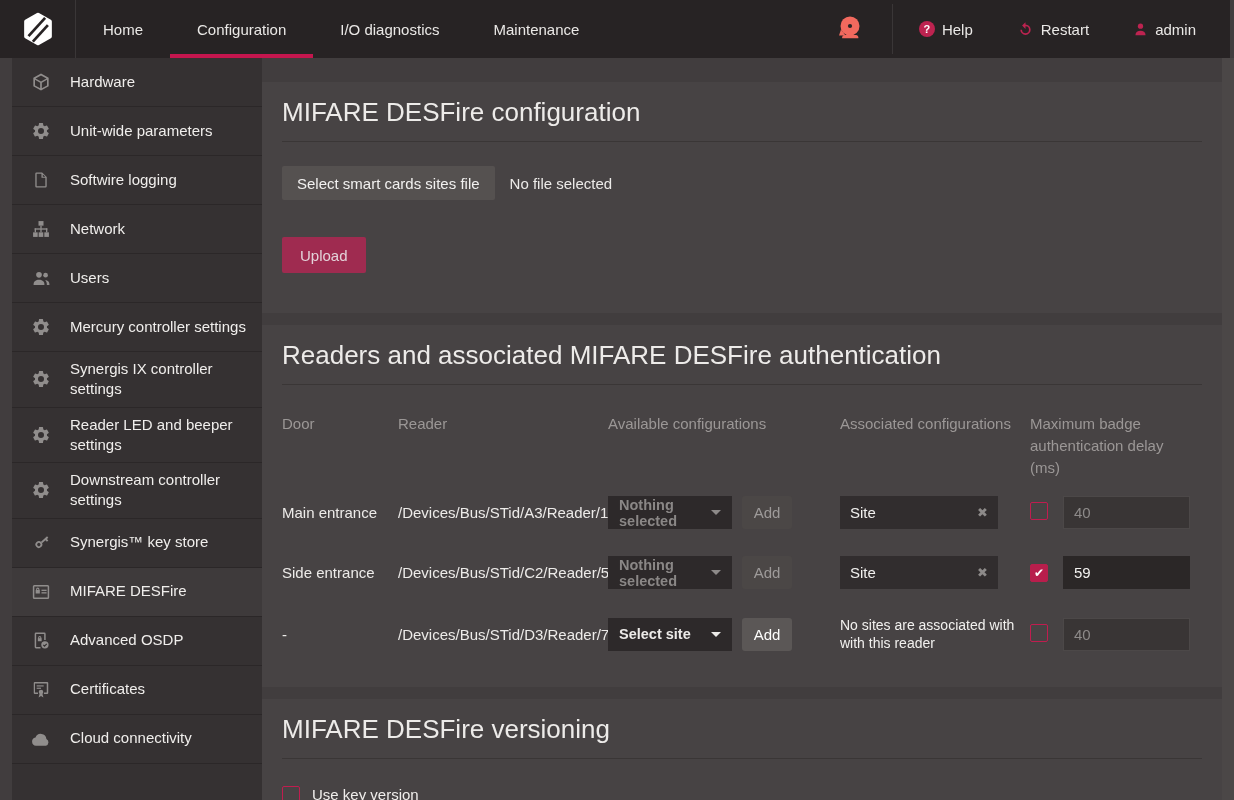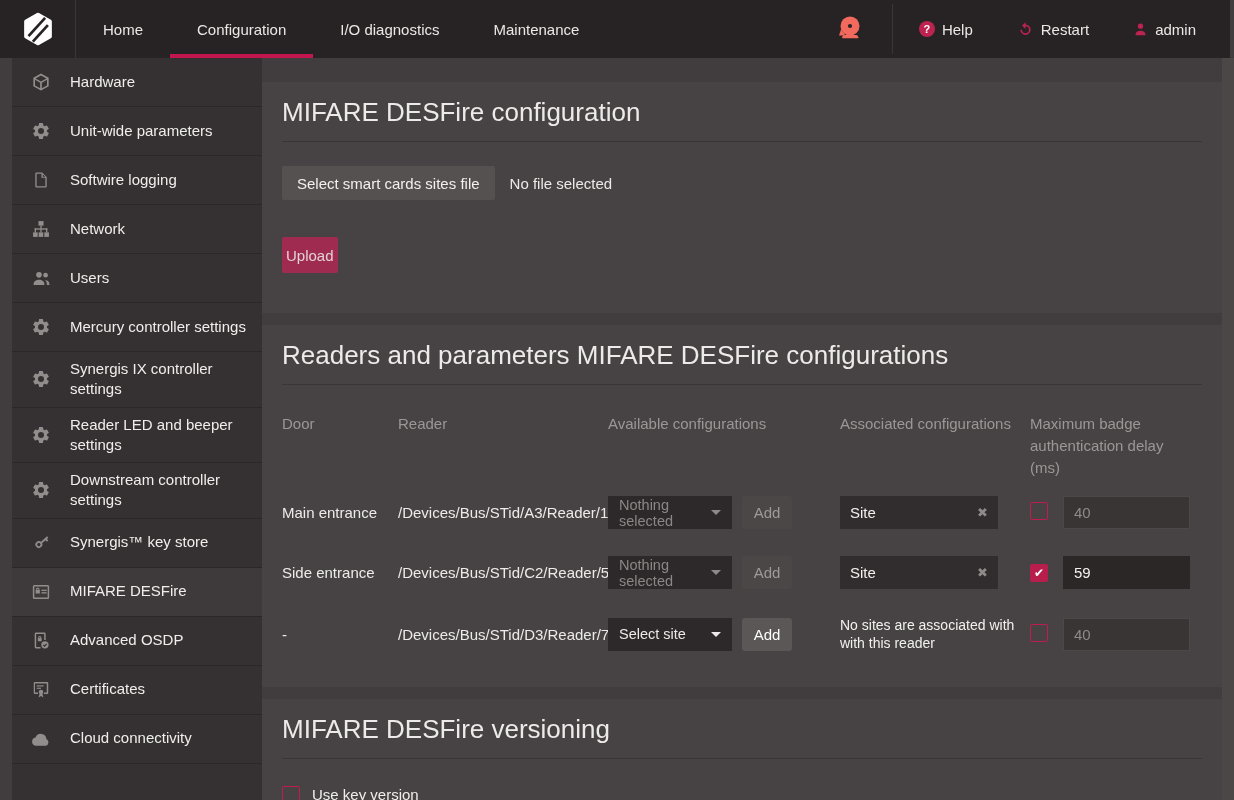--- a/index.html
+++ b/index.html
@@ -40,35 +40,35 @@
   .scroll-track { position:absolute; top:58px; right:0; width:12px; bottom:0; background:#4b4747; }
   .card { background:#474344; margin:12px 0 0 12px; padding:0 20px; }
   .card-title { font-size:26px; font-weight:300; color:#edebe9; padding:15px 0 13px 0;
     border-bottom:1px solid #3a3636; }
   
   .file-row { display:flex; align-items:center; margin-top:24px; }
   .gray-btn { background:#555150; color:#f2f1f0; border:none; font-size:15px;
     font-family:inherit; padding:0 15px; height:34px; border-radius:2px; cursor:pointer; }
   .file-status { margin-left:15px; font-size:15px; color:#eceae8; }
   .upload-btn { display:inline-block; background:#9f2b50; color:#e3d2d9; border:none;
-    font-size:15px; font-family:inherit; padding:0 4px; height:36px; border-radius:2px;
+    font-size:15px; font-family:inherit; padding:0 18px; height:36px; border-radius:2px;
     cursor:pointer; margin:37px 0 40px 0; }
   
   .rtable { padding-bottom:4px; }
   .tgrid { display:grid; grid-template-columns:116px 210px 232px 190px 33px 1fr;
     align-items:center; }
   .thead { margin-top:28px; margin-bottom:18px; align-items:start; }
   .th { color:#9b9796; font-size:15px; line-height:1.45; padding-right:12px; }
   .th.delay-h { grid-column:5 / 7; max-width:178px; }
   .trow { margin-bottom:27px; }
   .trow:last-child { margin-bottom:30px; }
   .td { font-size:15px; color:#edebe9; padding-right:12px; }
   .avail-cell { display:flex; align-items:center; }
   .select { width:124px; height:33px; background:#2d292a; display:flex; align-items:center;
-    justify-content:space-between; padding:0 11px; cursor:pointer; }
+    justify-content:space-between; padding:0 11px; cursor:pointer;font-weight:bold; }
   .select .sel-label { font-size:14.5px; color:#eceae8; }
   .select.dim .sel-label { color:#8a8786; }
   .caret { width:0; height:0; border-left:5px solid transparent; border-right:5px solid transparent;
     border-top:5px solid #eceae8; }
   .select.dim .caret { border-top-color:#8d8a89; }
   .add-btn { width:50px; height:33px; margin-left:10px; border:none; border-radius:3px;
     font-family:inherit; font-size:15px; cursor:pointer; background:#5b5756; color:#fdfdfc; }
   .add-btn.disabled { background:#4b4746; color:#9d9a99; cursor:default; }
   .chip { width:158px; height:33px; background:#312d2e; display:flex; align-items:center;
     justify-content:space-between; padding:0 10px; }
@@ -280,21 +280,21 @@
   <div class="card">
     <div class="card-title">MIFARE DESFire configuration</div>
     <div class="file-row">
       <button class="gray-btn">Select smart cards sites file</button>
       <span class="file-status">No file selected</span>
     </div>
     <button class="upload-btn">Upload</button>
   </div>
 
   <div class="card rtable">
-    <div class="card-title">Readers and parameters MIFARE DESFire configurations</div>
+    <div class="card-title">Readers and associated MIFARE DESFire authentication</div>
 
     <div class="tgrid thead">
       <div class="th">Door</div>
       <div class="th">Reader</div>
       <div class="th">Available configurations</div>
       <div class="th">Associated configurations</div>
       <div class="th delay-h">Maximum badge authentication delay (ms)</div>
     </div>
 
     <div class="tgrid trow">

